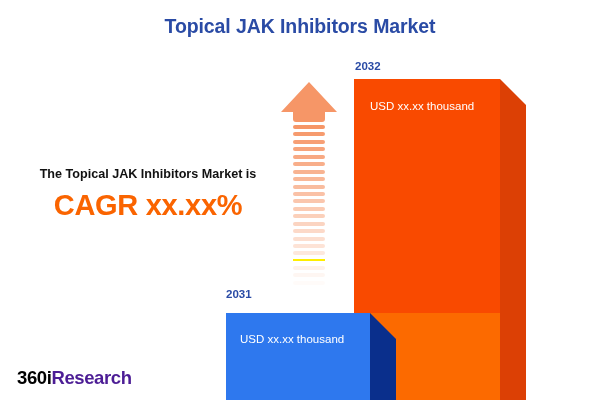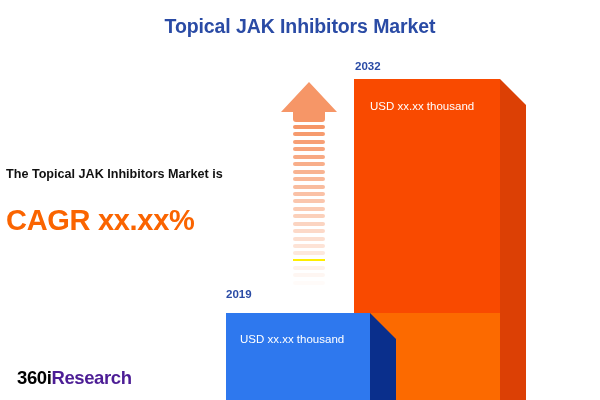--- a/index.html
+++ b/index.html
@@ -146,33 +146,33 @@
   .stripe-marker {
     width: 32px;
     height: 2px;
     background: #ffee00;
     margin-bottom: 4.9px;
   }
 
   
   .cagr-block {
     position: absolute;
-    left: 6px;
+    left: 12px;
     top: 166px;
     width: 272px;
-    text-align: left;
+    text-align: center;
   }
   .cagr-lead {
     font-size: 12.6px;
     font-weight: bold;
     color: #111111;
     line-height: 16px;
   }
   .cagr-value {
-    margin-top: 22px;
+    margin-top: 7px;
     font-size: 29px;
     font-weight: bold;
     color: #fa6400;
     letter-spacing: -0.3px;
   }
 
   
   .logo {
     position: absolute;
     left: 17px;
@@ -197,21 +197,21 @@
 
     <div class="bar-2032-wrap">
       <div class="bar-2032-front-top"></div>
       <div class="bar-2032-front-bottom"></div>
       <svg class="bar-2032-side" viewBox="0 0 26 321" preserveAspectRatio="none">
         <polygon points="0,0 26,26 26,321 0,321" fill="#dc4005"></polygon>
       </svg>
       <div class="bar-value bar-value-2032">USD xx.xx thousand</div>
     </div>
 
-    <div class="year-label year-2024">2019</div>
+    <div class="year-label year-2024">2031</div>
 
     <div class="bar-2024-wrap">
       <div class="bar-2024-front"></div>
       <svg class="bar-2024-side" viewBox="0 0 26 87" preserveAspectRatio="none">
         <polygon points="0,0 26,26 26,87 0,87" fill="#0a2f8c"></polygon>
       </svg>
       <div class="bar-value bar-value-2024">USD xx.xx thousand</div>
     </div>
   </div>
 

